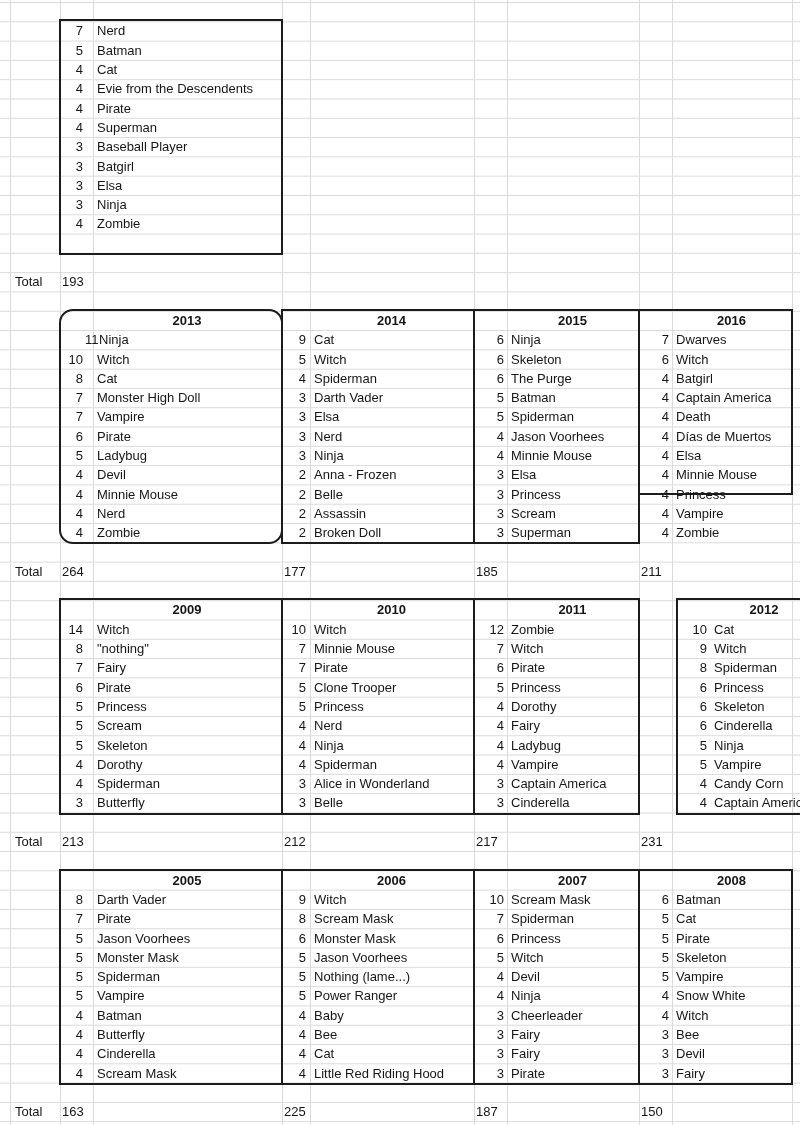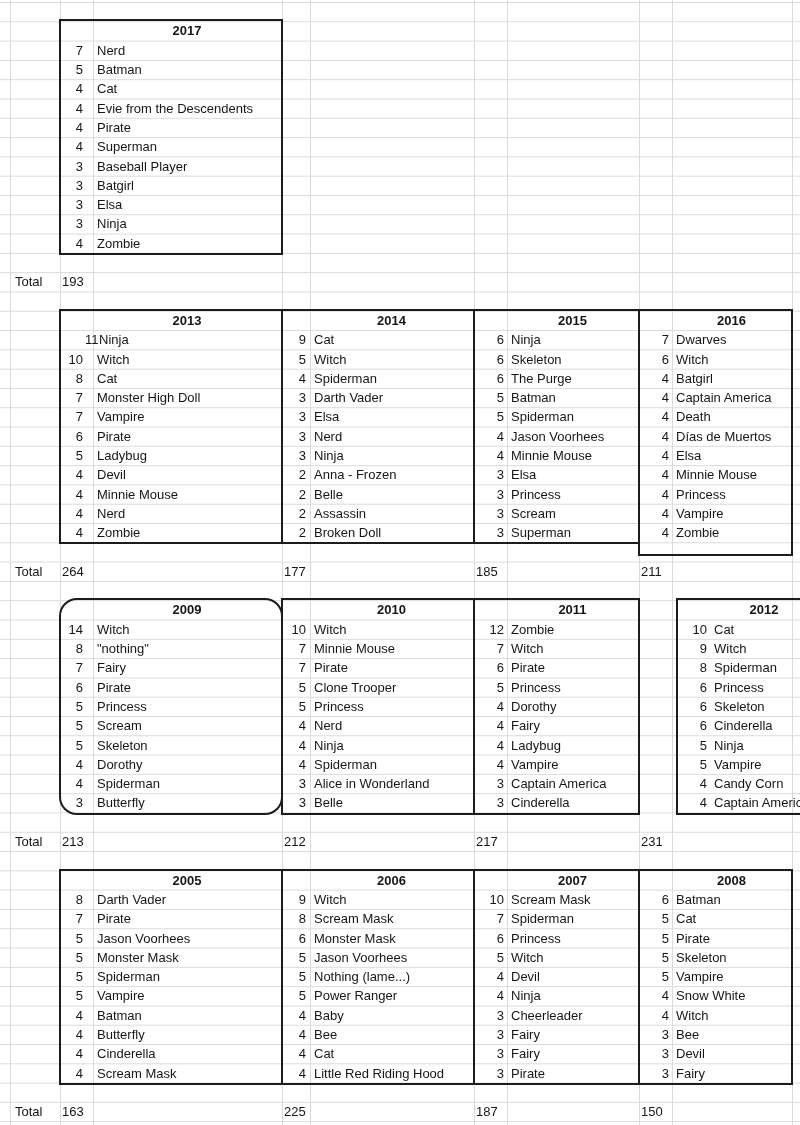--- a/index.html
+++ b/index.html
@@ -37,24 +37,20 @@
       <div class="vline" style="left: 474px;"></div>
       <div class="vline" style="left: 507px;"></div>
       <div class="vline" style="left: 639px;"></div>
       <div class="vline" style="left: 672px;"></div>
       <div class="vline" style="left: 792px;"></div>
     </div>
   <div id="content">
       <div class="total-label" style="left: 10px; top: 272.2px; width: 50px;">Total</div>
       <div class="ybox" style="left: 59px; top: 19.3px; width: 224px; height: 235.6px;">
         <div class="row">
-          <div class="cnt" style="width: 32px;"></div>
-          <div class="nm hdr">2017</div>
-        </div>
-        <div class="row">
           <div class="cnt" style="width: 32px; padding-right: 10px;">7</div>
           <div class="nm">Nerd</div>
         </div>
         <div class="row">
           <div class="cnt" style="width: 32px; padding-right: 10px;">5</div>
           <div class="nm">Batman</div>
         </div>
         <div class="row">
           <div class="cnt" style="width: 32px; padding-right: 10px;">4</div>
           <div class="nm">Cat</div>
@@ -87,21 +83,21 @@
           <div class="cnt" style="width: 32px; padding-right: 10px;">3</div>
           <div class="nm">Ninja</div>
         </div>
         <div class="row">
           <div class="cnt" style="width: 32px; padding-right: 10px;">4</div>
           <div class="nm">Zombie</div>
         </div>
       </div>
       <div class="total-val" style="left: 60px; top: 272.2px; width: 52px;">193</div>
       <div class="total-label" style="left: 10px; top: 561.7px; width: 50px;">Total</div>
-      <div class="ybox" style="left: 59px; top: 308.8px; width: 224px; height: 235.6px;">
+      <div class="ybox" style="left: 59px; top: 308.8px; width: 224px; height: 235.6px; border-radius: 14px;">
         <div class="row">
           <div class="cnt" style="width: 32px;"></div>
           <div class="nm hdr">2013</div>
         </div>
         <div class="row">
           <div class="cnt" style="width: 32px; padding-right: 10px; padding-left: 24px;">11</div>
           <div class="nm">Ninja</div>
         </div>
         <div class="row">
           <div class="cnt" style="width: 32px; padding-right: 10px;">10</div>
@@ -240,21 +236,21 @@
         <div class="row">
           <div class="cnt" style="width: 32px; padding-right: 3px;">3</div>
           <div class="nm">Scream</div>
         </div>
         <div class="row">
           <div class="cnt" style="width: 32px; padding-right: 3px;">3</div>
           <div class="nm">Superman</div>
         </div>
       </div>
       <div class="total-val" style="left: 474px; top: 561.7px; width: 52px;">185</div>
-      <div class="ybox" style="left: 638px; top: 308.8px; width: 155px; height: 247px;">
+      <div class="ybox" style="left: 638px; top: 308.8px; width: 155px; height: 186px;">
         <div class="row">
           <div class="cnt" style="width: 32px;"></div>
           <div class="nm hdr">2016</div>
         </div>
         <div class="row">
           <div class="cnt" style="width: 32px; padding-right: 3px;">7</div>
           <div class="nm">Dwarves</div>
         </div>
         <div class="row">
           <div class="cnt" style="width: 32px; padding-right: 3px;">6</div>
@@ -292,21 +288,21 @@
           <div class="cnt" style="width: 32px; padding-right: 3px;">4</div>
           <div class="nm">Vampire</div>
         </div>
         <div class="row">
           <div class="cnt" style="width: 32px; padding-right: 3px;">4</div>
           <div class="nm">Zombie</div>
         </div>
       </div>
       <div class="total-val" style="left: 639px; top: 561.7px; width: 52px;">211</div>
       <div class="total-label" style="left: 10px; top: 831.9px; width: 50px;">Total</div>
-      <div class="ybox" style="left: 59px; top: 598.3px; width: 224px; height: 216.3px; border-radius: 18px;">
+      <div class="ybox" style="left: 59px; top: 598.3px; width: 224px; height: 216.3px;">
         <div class="row">
           <div class="cnt" style="width: 32px;"></div>
           <div class="nm hdr">2009</div>
         </div>
         <div class="row">
           <div class="cnt" style="width: 32px; padding-right: 10px;">14</div>
           <div class="nm">Witch</div>
         </div>
         <div class="row">
           <div class="cnt" style="width: 32px; padding-right: 10px;">8</div>

